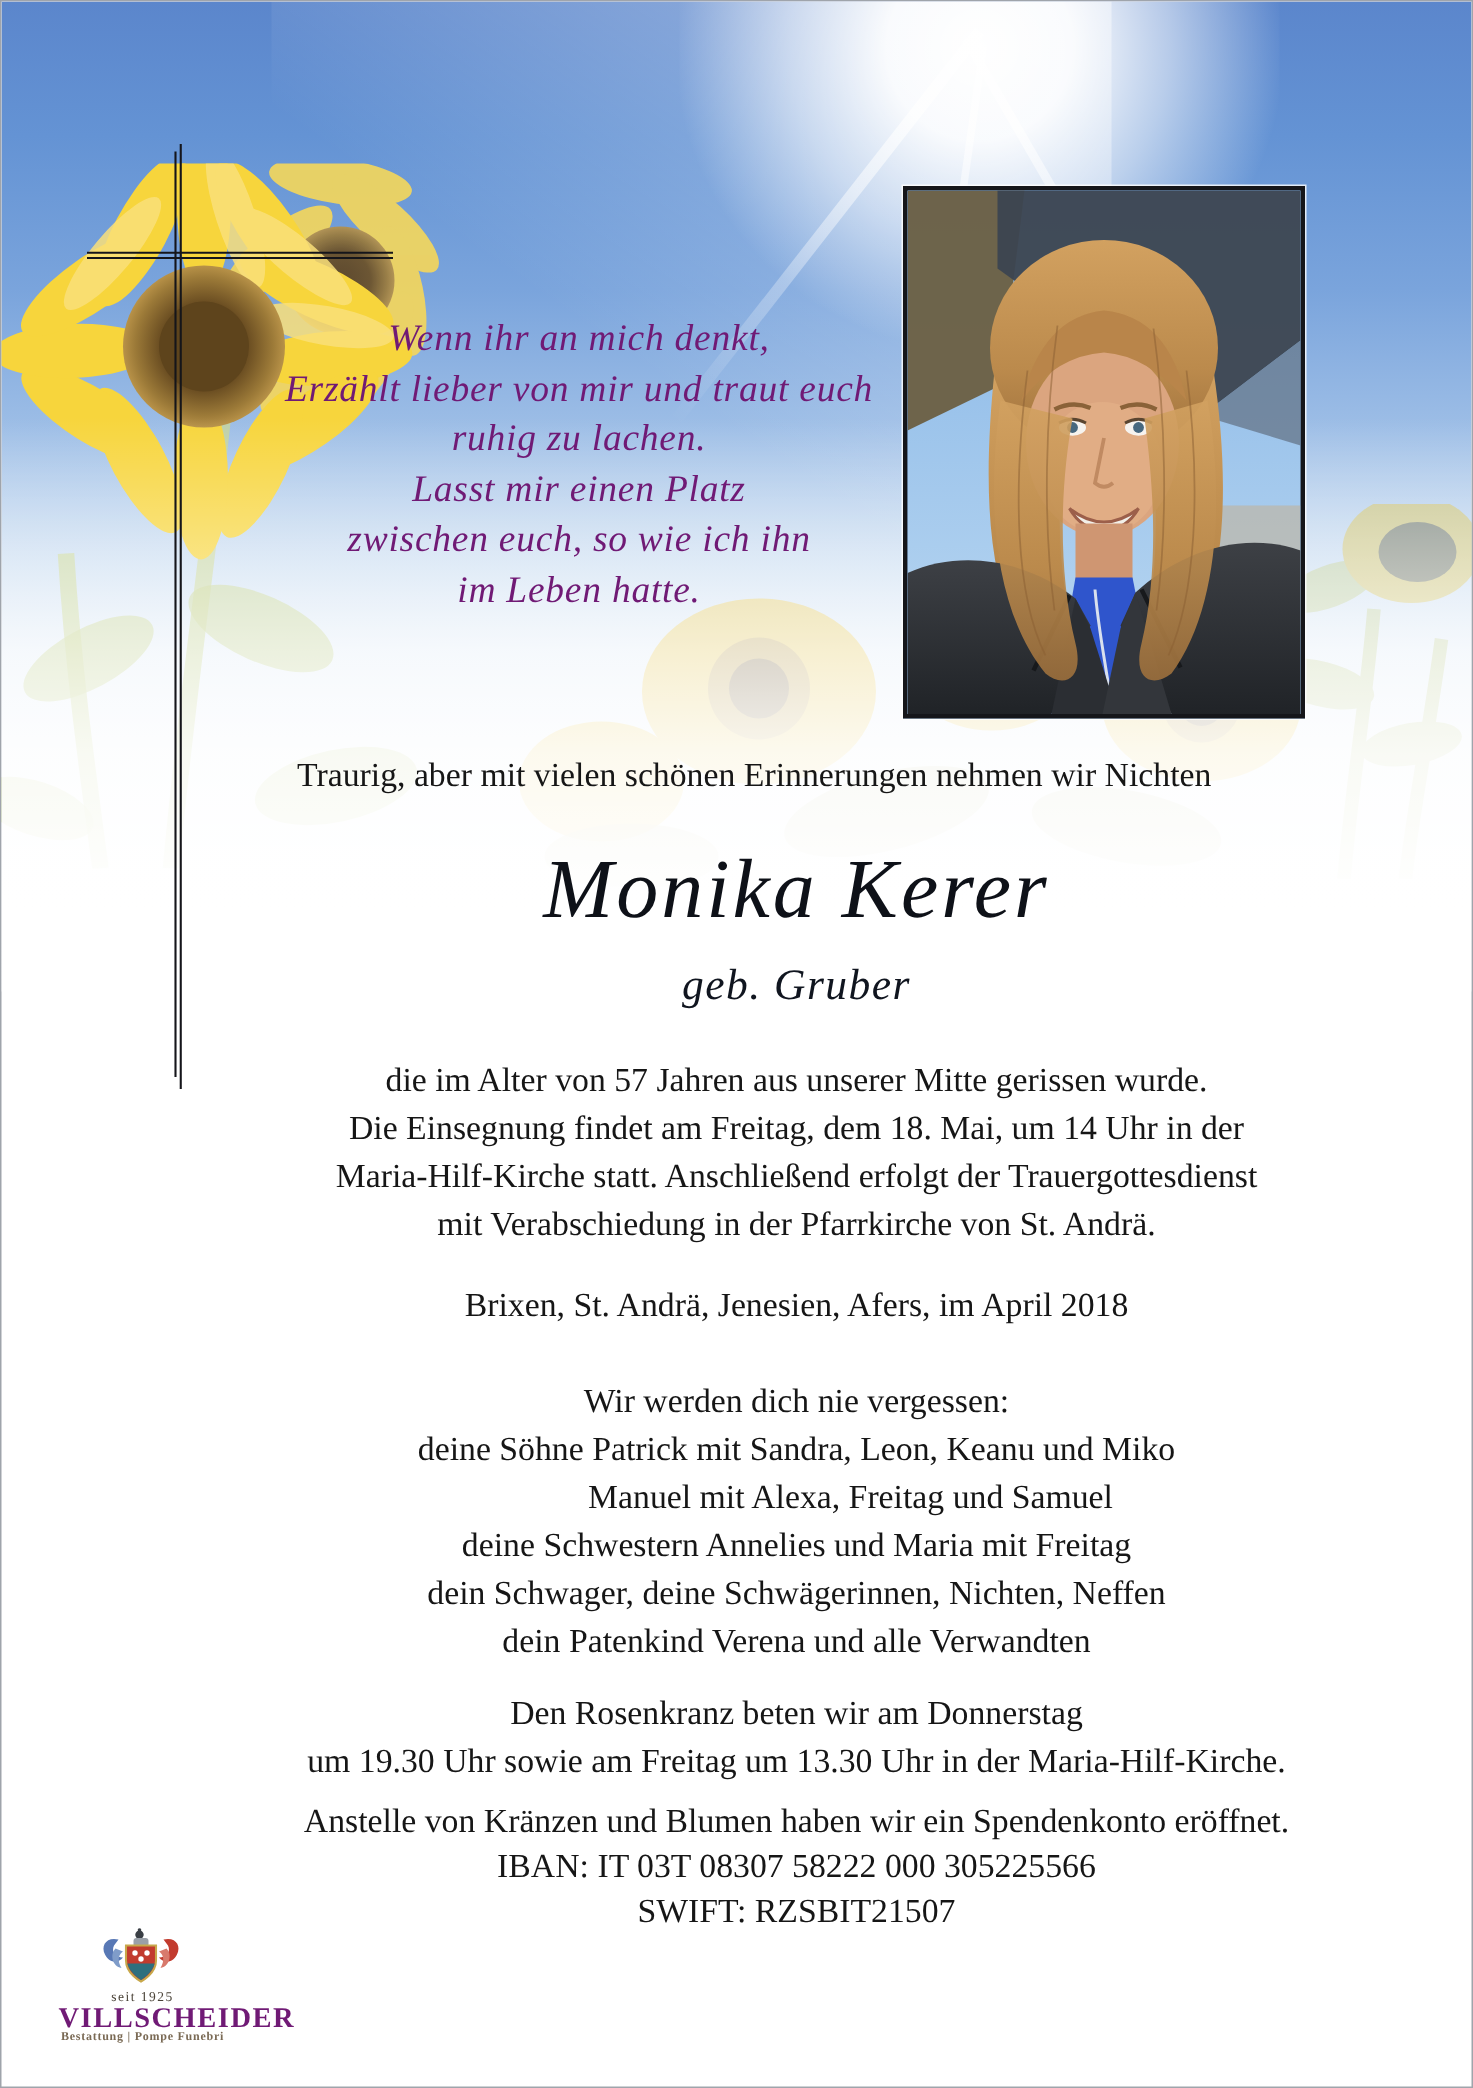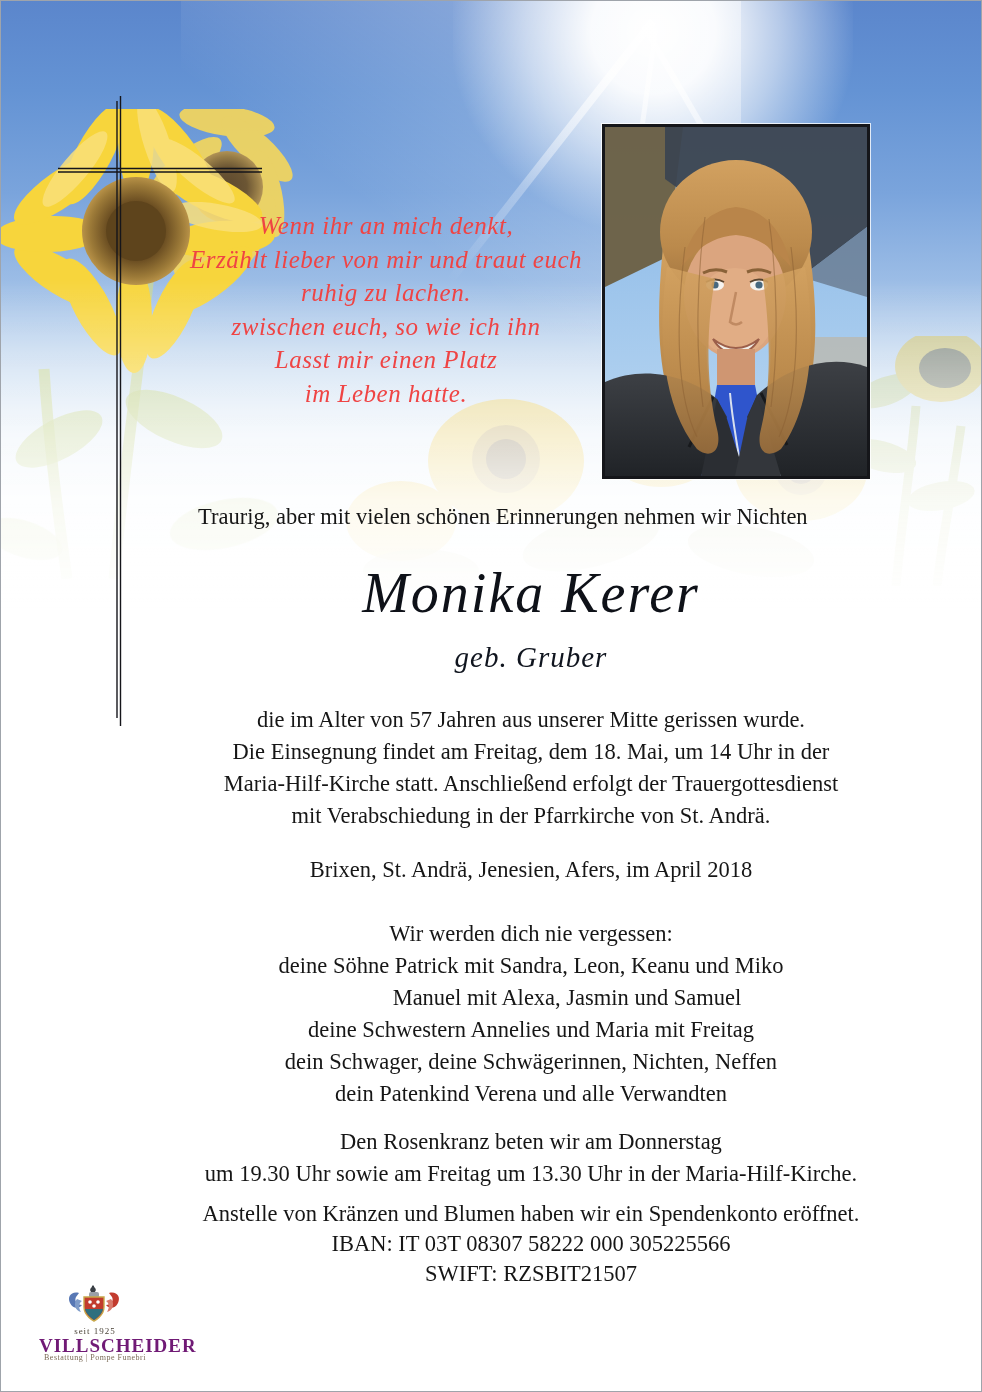--- a/index.html
+++ b/index.html
@@ -40,21 +40,21 @@
   
   .photo{
     position:absolute;left:601px;top:123px;width:262px;height:349px;
     border:3px solid #15161a;background:#7fa9d8;
     box-shadow:0 0 0 1px rgba(255,255,255,.8);
   }
   
   .poem{
     position:absolute;left:105px;top:208px;width:560px;
     text-align:center;font-style:italic;
-    font-size:25px;line-height:33.5px;color:#ef4444;letter-spacing:.5px;
+    font-size:25px;line-height:33.5px;color:#701a75;letter-spacing:.5px;
   }
   .intro{
     position:absolute;left:197px;top:502px;width:700px;
     font-size:22.5px;line-height:28px;
   }
   .name-block{position:absolute;left:75px;width:910px;text-align:center;}
   .full-name{top:560px;font-style:italic;font-size:56px;letter-spacing:2px;color:#0e1118;}
   .maiden-name{top:640px;font-style:italic;font-size:29px;letter-spacing:1px;color:#10151f;}
   .centerblock{
     position:absolute;left:75px;width:910px;text-align:center;
@@ -66,21 +66,21 @@
   .remember .indent{padding-left:72px;}
   .rosary{top:1125px;}
   .donation{top:1198px;line-height:30px;}
   b{font-weight:normal;}
   
   .crest{position:absolute;left:64px;top:1284px;width:58px;height:42px;}
   .logo-text{position:absolute;left:38px;width:112px;text-align:center;
     font-family:"Liberation Serif",serif;color:#2a2a2a;}
   .logo-since{top:1325px;font-size:9px;letter-spacing:1px;color:#4a4338;}
   .logo-name{top:1334px;font-size:19px;font-weight:bold;letter-spacing:1px;color:#701a75;}
-  .logo-tagline{top:1352px;font-size:8px;letter-spacing:.5px;color:#7a6a55;}
+  .logo-tagline{top:1352px;font-size:8px;letter-spacing:.5px;color:#7a6a55;font-weight:bold;}
   .footer-line{
     position:absolute;left:193px;top:1330px;font-size:16.5px;color:#1b1b1b;
   }
   .footer-line .gap{display:inline-block;width:26px;}
 </style>
 </head>
 <body>
 
 <div class="page">
 
@@ -261,22 +261,22 @@
         <path d="M100,90 C92,150 90,220 98,280"></path>
         <path d="M164,92 C172,150 174,220 166,280"></path>
       </g>
     </svg>
   </div>
 
   <div class="poem">
     <div>Wenn ihr an mich denkt,</div>
     <div>Erzählt lieber von mir und traut euch</div>
     <div>ruhig zu lachen.</div>
+    <div>Lasst mir einen Platz</div>
     <div>zwischen euch, so wie ich ihn</div>
-    <div>Lasst mir einen Platz</div>
     <div>im Leben hatte.</div>
   </div>
 
   <div class="intro">
     <div>Traurig, aber mit vielen schönen Erinnerungen nehmen wir Nichten</div>
   </div>
 
   <div class="name-block full-name">Monika Kerer</div>
   <div class="name-block maiden-name">geb. Gruber</div>
 
@@ -285,21 +285,21 @@
     <div>Die Einsegnung findet am Freitag, dem 18. Mai, um 14 Uhr in der</div>
     <div>Maria-Hilf-Kirche statt. Anschließend erfolgt der Trauergottesdienst</div>
     <div>mit Verabschiedung in der Pfarrkirche von St. Andrä.</div>
   </div>
 
   <div class="centerblock places">Brixen, St. Andrä, Jenesien, Afers, im April 2018</div>
 
   <div class="centerblock remember">
     <div>Wir werden dich nie vergessen:</div>
     <div><span>deine Söhne </span><b>Patrick</b><span> mit </span><b>Sandra, Leon, Keanu</b><span> und </span><b>Miko</b></div>
-    <div class="indent"><b>Manuel</b><span> mit </span><b>Alexa, Jasmin</b><span> und </span><b>Samuel</b></div>
+    <div class="indent"><b>Manuel</b><span> mit </span><b>Alexa, Freitag</b><span> und </span><b>Samuel</b></div>
     <div><span>deine Schwestern </span><b>Annelies</b><span> und </span><b>Maria</b><span> mit Freitag</span></div>
     <div><span>dein Schwager, deine Schwägerinnen, Nichten, Neffen</span></div>
     <div><span>dein Patenkind </span><b>Verena</b><span> und alle Verwandten</span></div>
   </div>
 
   <div class="centerblock rosary">
     <div>Den Rosenkranz beten wir am Donnerstag</div>
     <div>um 19.30 Uhr sowie am Freitag um 13.30 Uhr in der Maria-Hilf-Kirche.</div>
   </div>
 

